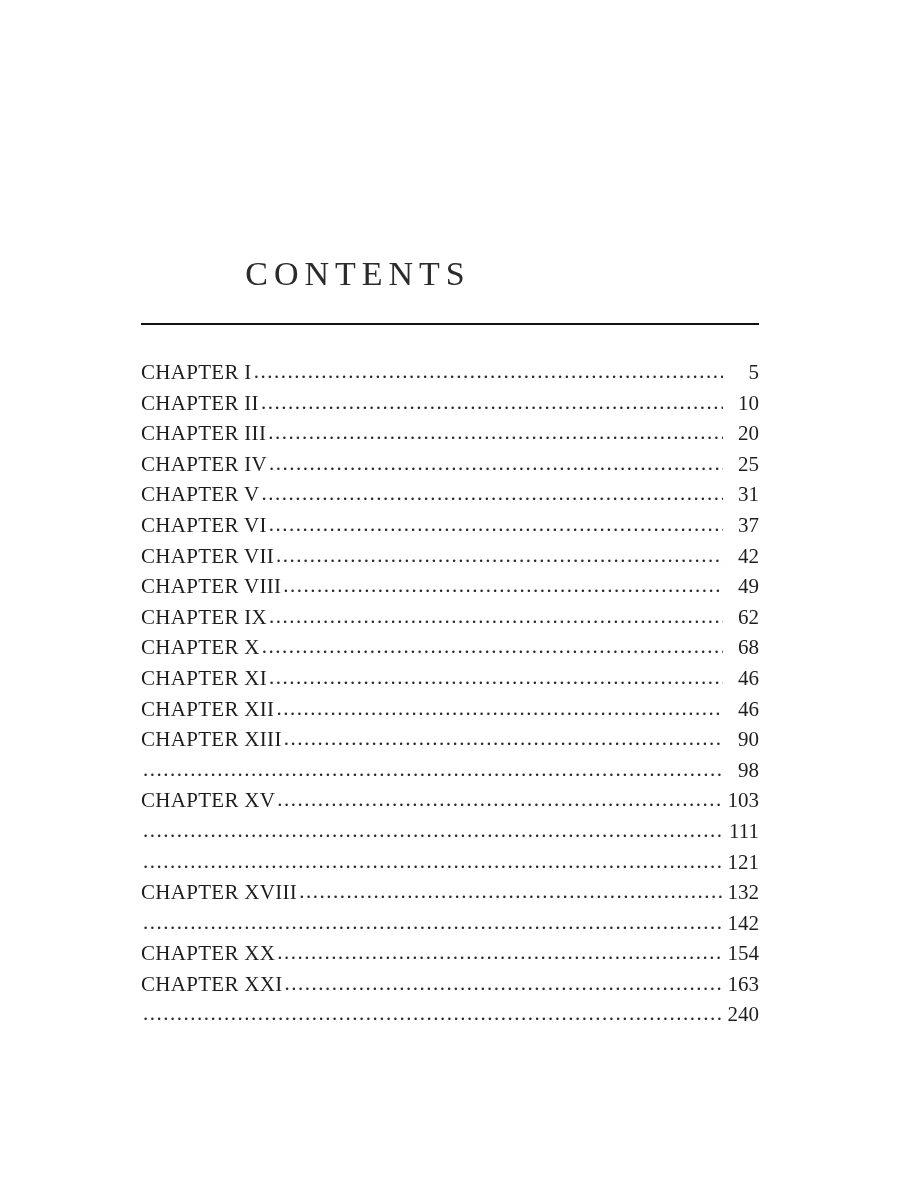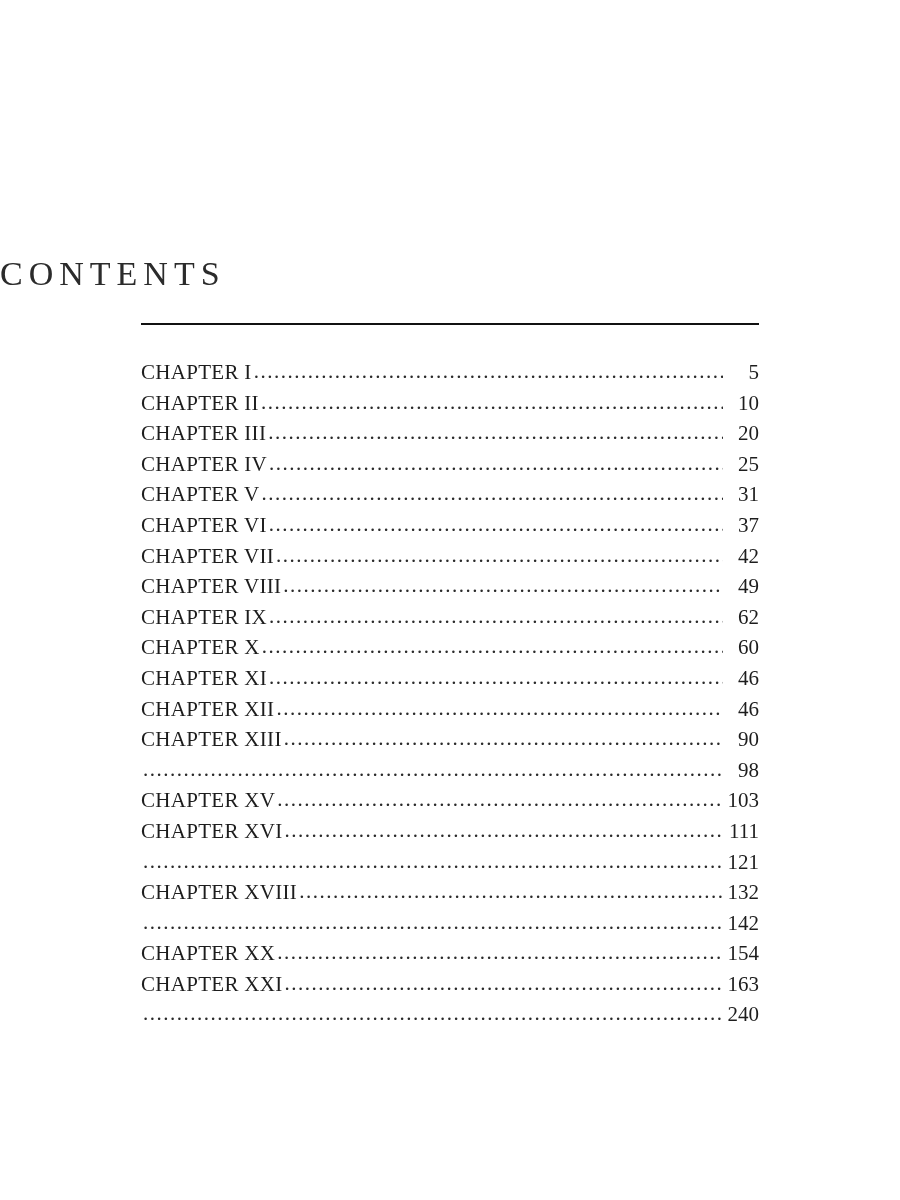--- a/index.html
+++ b/index.html
@@ -20,21 +20,21 @@
     height: 1200px;
     box-sizing: border-box;
     padding: 0;
     position: relative;
   }
   .toc-title {
     position: absolute;
     top: 255px;
     left: 0;
     width: 716px;
-    text-align: left;
+    text-align: center;
     font-family: "Liberation Serif", serif;
     font-size: 34px;
     letter-spacing: 6px;
     color: #2b2b2b;
     font-weight: 400;
   }
   .rule {
     position: absolute;
     top: 323px;
     left: 141px;
@@ -127,21 +127,21 @@
         <span class="toc-page">49</span>
       </div>
       <div class="toc-row">
         <span class="toc-label">CHAPTER IX</span>
         <span class="toc-dots">................................................................................................</span>
         <span class="toc-page">62</span>
       </div>
       <div class="toc-row">
         <span class="toc-label">CHAPTER X</span>
         <span class="toc-dots">................................................................................................</span>
-        <span class="toc-page">60</span>
+        <span class="toc-page">68</span>
       </div>
       <div class="toc-row">
         <span class="toc-label">CHAPTER XI</span>
         <span class="toc-dots">................................................................................................</span>
         <span class="toc-page">46</span>
       </div>
       <div class="toc-row">
         <span class="toc-label">CHAPTER XII</span>
         <span class="toc-dots">................................................................................................</span>
         <span class="toc-page">46</span>
@@ -154,21 +154,20 @@
       <div class="toc-row">
         <span class="toc-dots">................................................................................................</span>
         <span class="toc-page">98</span>
       </div>
       <div class="toc-row">
         <span class="toc-label">CHAPTER XV</span>
         <span class="toc-dots">................................................................................................</span>
         <span class="toc-page">103</span>
       </div>
       <div class="toc-row">
-        <span class="toc-label">CHAPTER XVI</span>
         <span class="toc-dots">................................................................................................</span>
         <span class="toc-page">111</span>
       </div>
       <div class="toc-row">
         <span class="toc-dots">................................................................................................</span>
         <span class="toc-page">121</span>
       </div>
       <div class="toc-row">
         <span class="toc-label">CHAPTER XVIII</span>
         <span class="toc-dots">................................................................................................</span>

